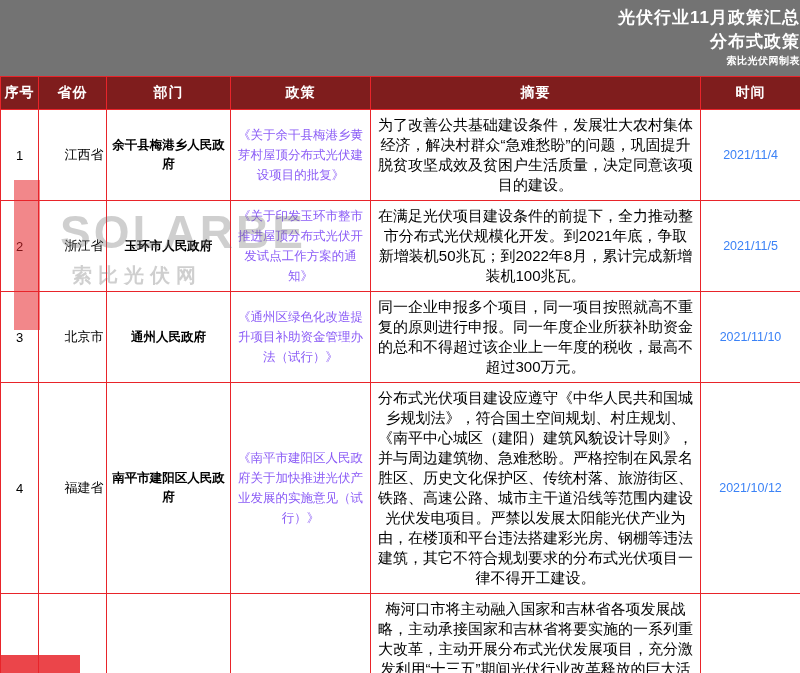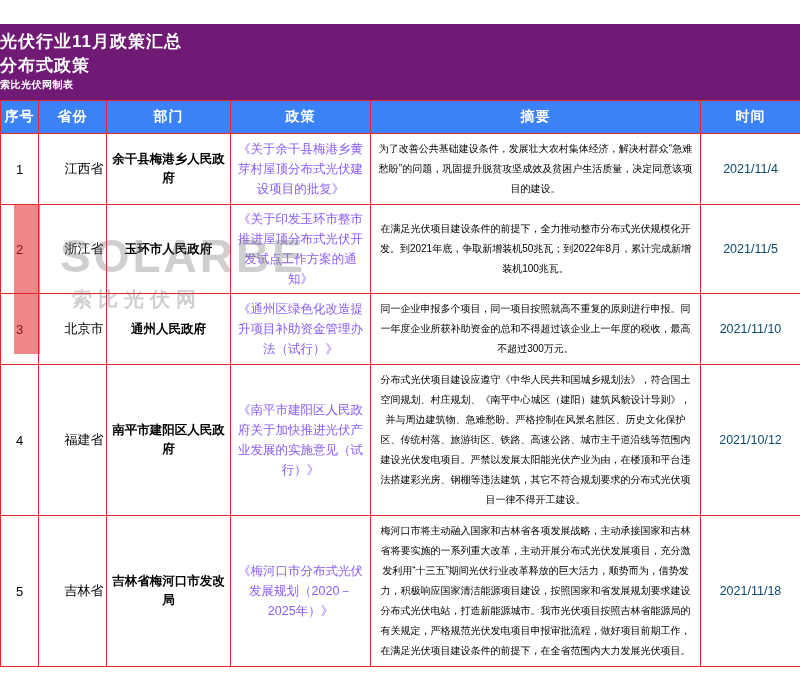--- a/index.html
+++ b/index.html
@@ -13,26 +13,25 @@
     font-family: "Liberation Sans", "DejaVu Sans", sans-serif;
     overflow: hidden;
     position: relative;
   }
   .page {
     width: 800px;
     position: relative;
   }
   
   .banner {
-    background: #701a75;
+    background: #737373;
     color: #ffffff;
-    text-align: left;
+    text-align: right;
     padding: 6px 0 7px 0;
     position: relative;
-    margin-top: 24px;
   }
   .banner .title-line1 {
     font-size: 17px;
     font-weight: bold;
     letter-spacing: 1px;
     line-height: 24px;
   }
   .banner .title-line2 {
     font-size: 17px;
     font-weight: bold;
@@ -51,21 +50,21 @@
     width: 800px;
     table-layout: fixed;
   }
   table.policy-table th,
   table.policy-table td {
     border: 1px solid #e8242a;
     vertical-align: middle;
     text-align: center;
   }
   table.policy-table thead th {
-    background: #3b82f6;
+    background: #7f1d1d;
     color: #ffffff;
     font-size: 14px;
     font-weight: bold;
     height: 28px;
     padding: 2px 2px;
     letter-spacing: 1px;
   }
   td.col-idx {
     font-size: 13px;
     color: #000;
@@ -83,30 +82,30 @@
     padding: 4px 4px;
     font-weight: bold;
   }
   td.col-pol {
     font-size: 12.5px;
     color: #8b5cf6;
     line-height: 20px;
     padding: 4px 6px;
   }
   td.col-sum {
-    font-size: 10px;
+    font-size: 15px;
     color: #000;
     line-height: 20px;
     text-align: left;
     padding: 5px 6px;
     text-align: justify;
   }
   td.col-date {
     font-size: 12.5px;
-    color: #0c4a6e;
+    color: #3b82f6;
     white-space: nowrap;
   }
   
   col.c-idx  { width: 38px; }
   col.c-prov { width: 68px; }
   col.c-dept { width: 124px; }
   col.c-pol  { width: 140px; }
   col.c-sum  { width: 330px; }
   col.c-date { width: 100px; }
 

